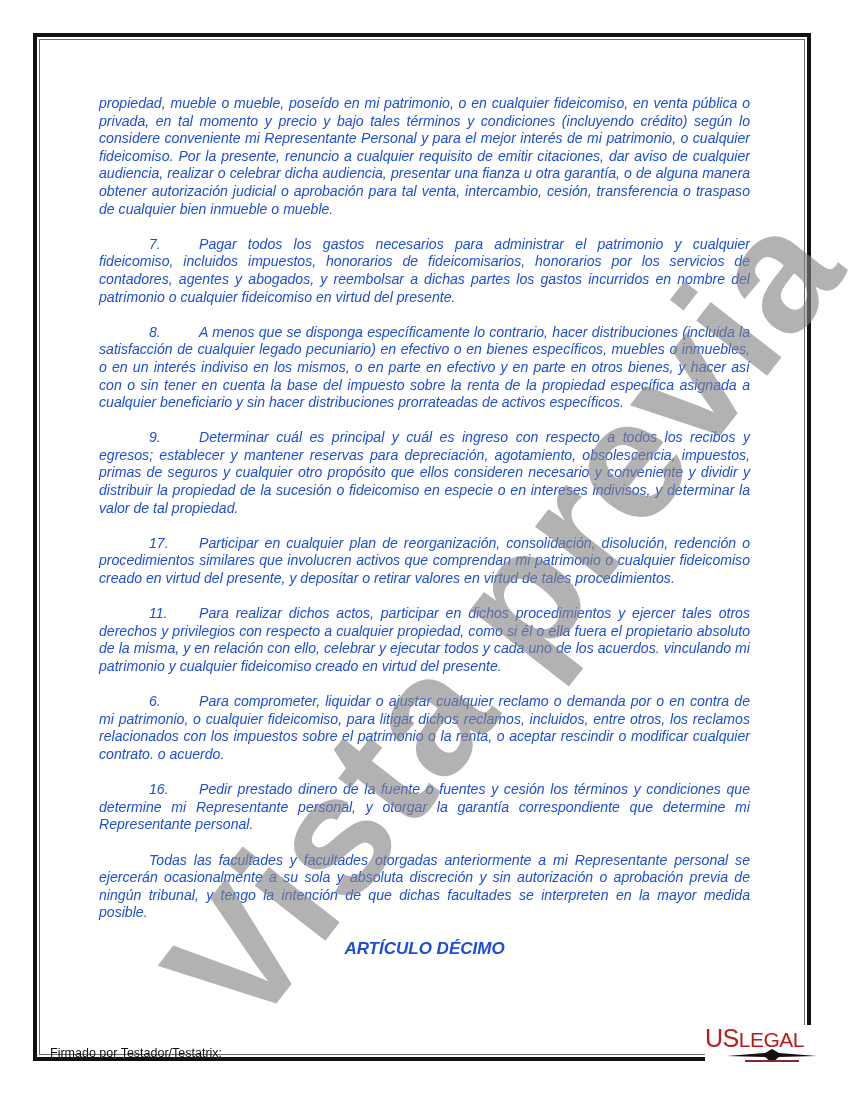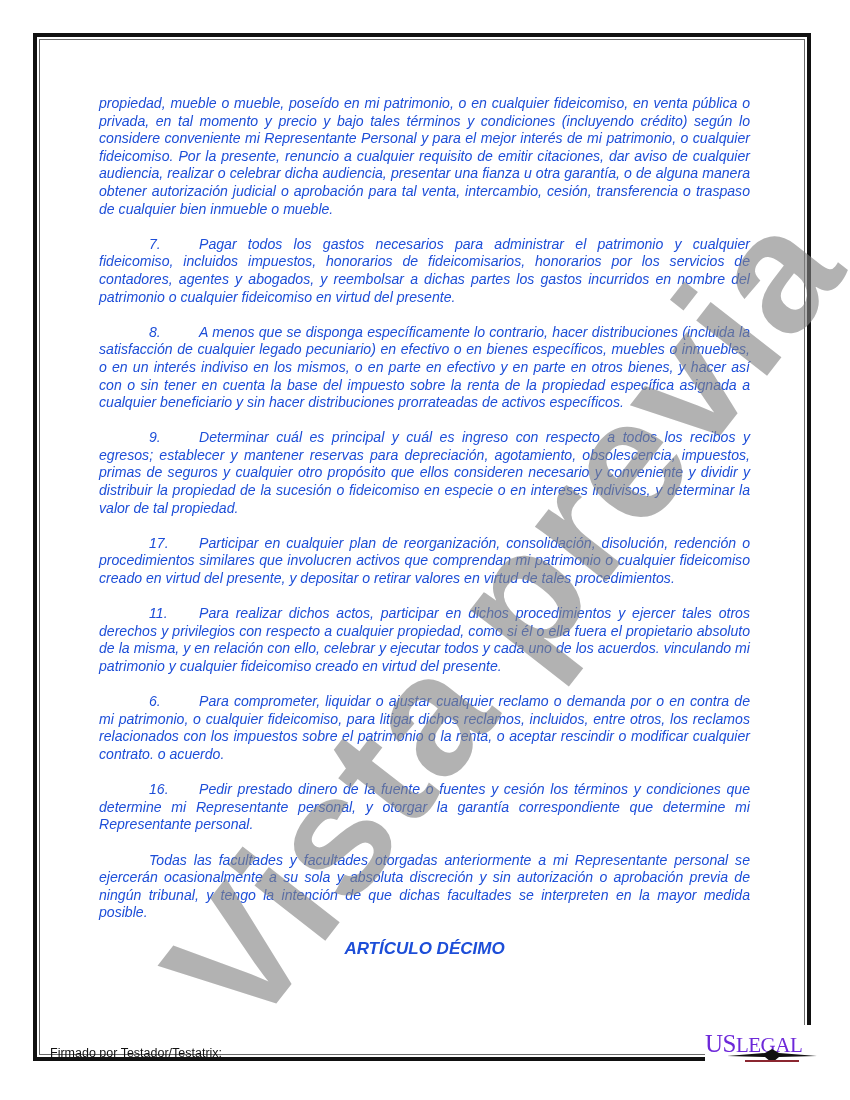--- a/index.html
+++ b/index.html
@@ -22,22 +22,22 @@
   .heading { text-align: center; font-weight: bold; font-size: 17px; margin-top: 0; }
   .signature {
     position: absolute; left: 50px; top: 1046px; font-size: 12.5px; color: #111111;
     display: flex; 
   }
   .sig-line { display: inline-block; width: 263px; border-bottom: 1px solid #111; margin-left: 3px; height: 12px; }
   .logo {
     position: absolute; left: 705px; top: 1025px; width: 115px; height: 40px; background: #ffffff;
   }
   .logo-text {
-    font-family: Liberation Serif, serif; color: #6d28d9; font-size: 25px; letter-spacing: -0.5px;
-    line-height: 37px; display: block;
+    font-family: Liberation Sans, sans-serif; color: #b91c1c; font-size: 25px; letter-spacing: -0.5px;
+    line-height: 26px; display: block;
   }
   .logo-text .small { font-size: 21px; }
   .logo-bird { position: absolute; left: 22px; top: 24px; }
   .watermark {
     position: absolute; left: 15px; top: 520px; font-size: 170px; font-weight: bold;
     color: rgba(130,130,130,0.62); transform: rotate(-52deg); transform-origin: center;
     white-space: nowrap; pointer-events: none; letter-spacing: 2px;
   }
 </style>
 </head>

